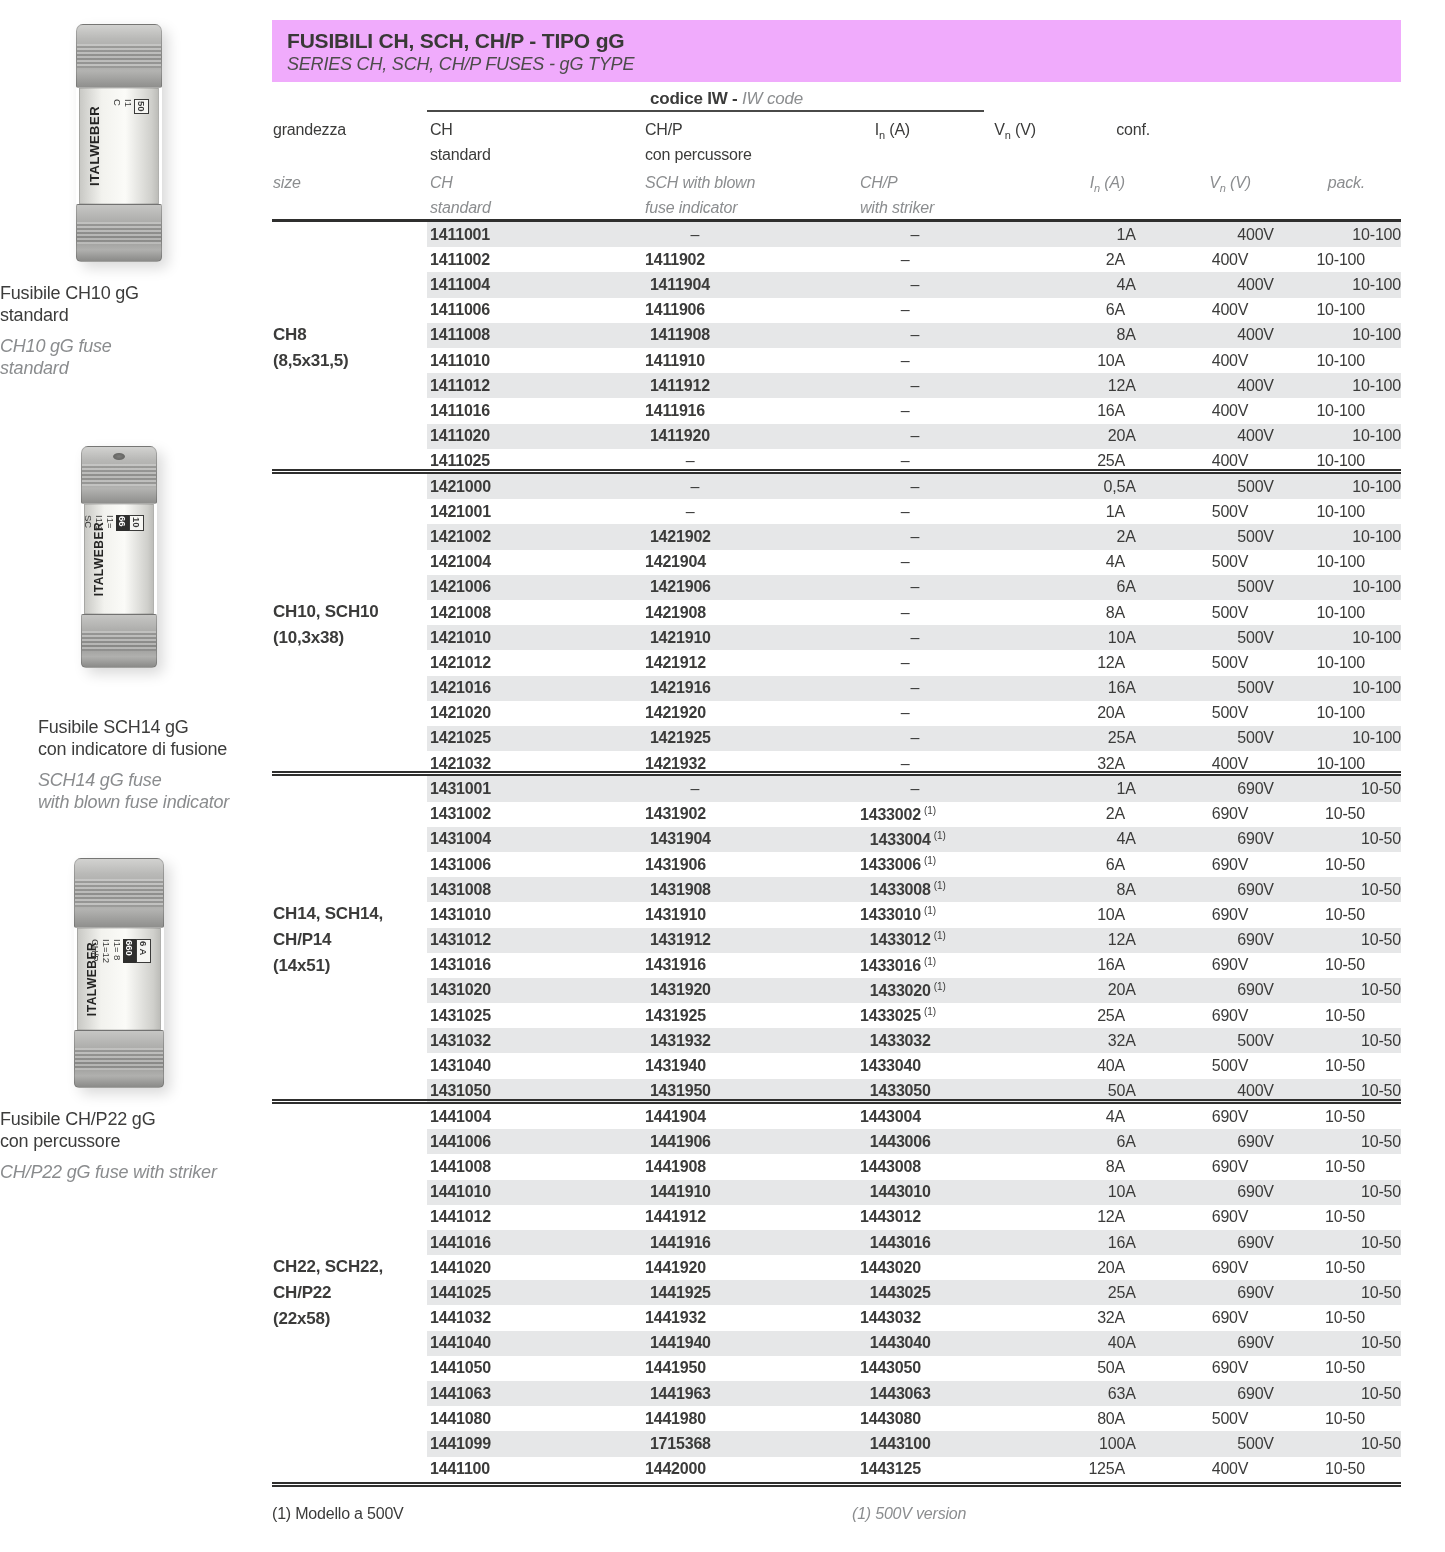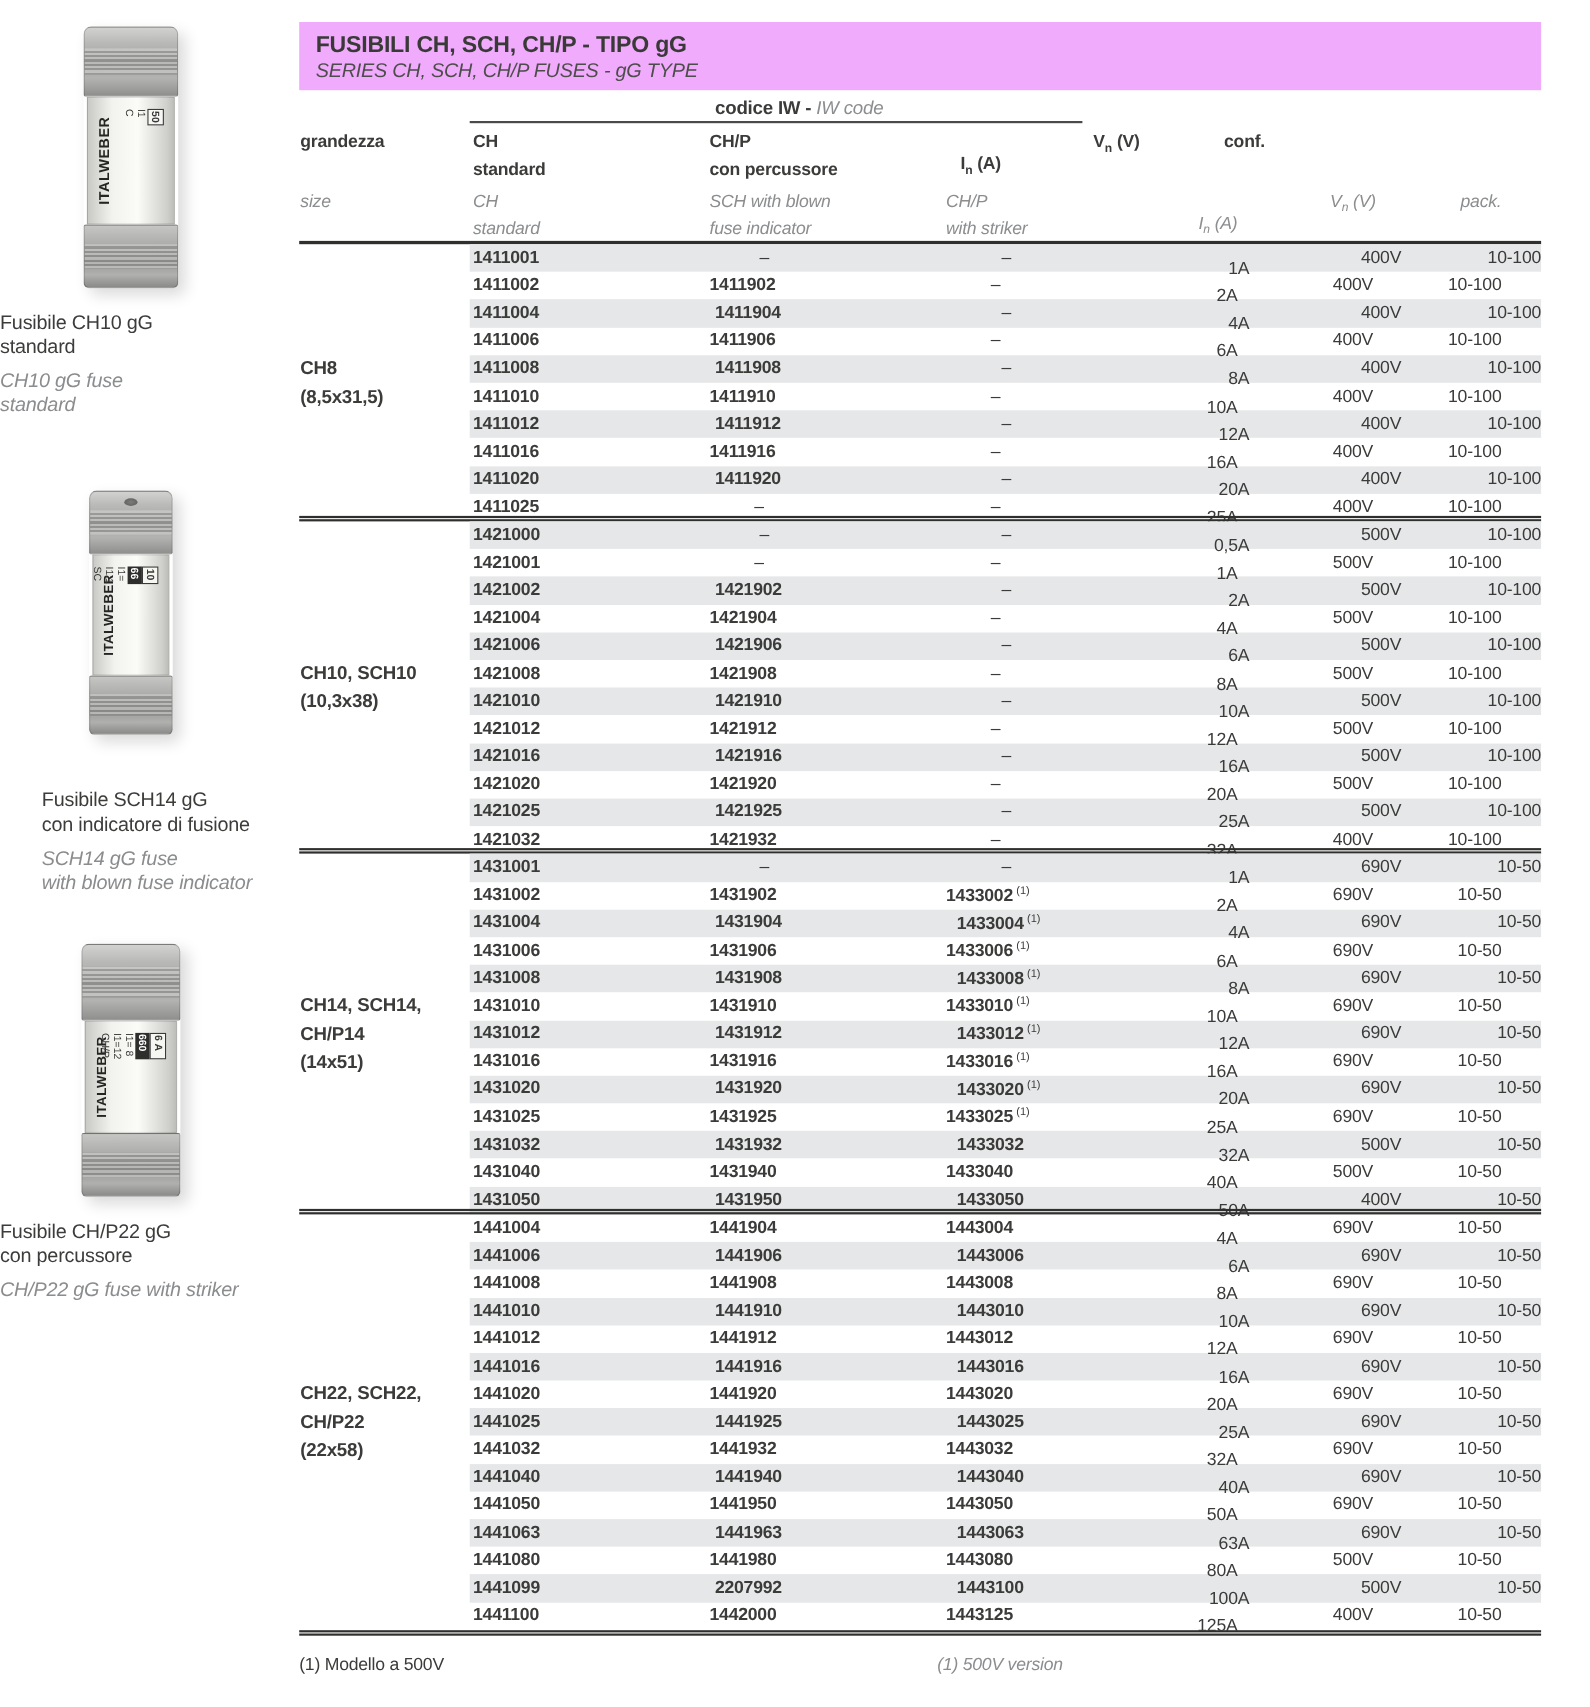--- a/index.html
+++ b/index.html
@@ -12,30 +12,30 @@
   .banner-sub{font-size:18px;font-style:italic;color:#4c4c4a;line-height:23px;}
 
   
   .thead{position:absolute;left:272px;top:88px;width:1129px;}
   .group-head{margin-left:378px;font-size:17px;height:22px;line-height:22px;}
   .gh-it{font-weight:bold;color:#3b3b3a;}
   .gh-sep{font-weight:bold;color:#3b3b3a;}
   .gh-en{font-style:italic;color:#8b8d8f;}
   .gh-rule{margin-left:155px;width:557px;height:2px;background:#4a4a48;}
   .hrow{display:flex;margin-top:5px;font-size:17px;line-height:25px;}
-  .hrow-it{font-weight:bold;color:#3b3b3a;}
+  .hrow-it{font-weight:normal;color:#3b3b3a;}
   .hrow-en{font-style:italic;color:#8b8d8f;margin-top:3px;}
   sub{font-size:11px;letter-spacing:0;}
 
   
   .c-size{width:155px;box-sizing:border-box;padding-left:1px;}
   .c-ch{width:218px;box-sizing:border-box;padding-left:3px;}
   .c-sch{width:215px;}
   .c-chp{width:140px;}
-  .c-in{width:125px;text-align:right;margin-top:20px;}
+  .c-in{width:125px;text-align:right;}
   .c-vn{width:180px;margin-left:15px;text-align:center;}
   .c-conf{width:55px;margin-left:-10px;text-align:right;}
 
   
   .table-wrap{position:absolute;left:272px;top:219px;width:1129px;}
   .top-rule{height:3px;background:#2f2f2e;}
   .section{position:relative;}
   .section + .section{border-top:5px double #2f2f2e;margin-top:-5px;}
   .bottom-rule{border-top:5px double #2f2f2e;height:0;}
   .sec-label{position:absolute;left:1px;top:50%;transform:translateY(-50%);
@@ -629,21 +629,21 @@
           <div class="row">
             <div class="cell c-ch code">1441080</div>
             <div class="cell c-sch code">1441980</div>
             <div class="cell c-chp code">1443080</div>
             <div class="cell c-in val">80A</div>
             <div class="cell c-vn val">500V</div>
             <div class="cell c-conf val">10-50</div>
           </div>
           <div class="row shade">
             <div class="cell c-ch code">1441099</div>
-            <div class="cell c-sch code">2207992</div>
+            <div class="cell c-sch code">1715368</div>
             <div class="cell c-chp code">1443100</div>
             <div class="cell c-in val">100A</div>
             <div class="cell c-vn val">500V</div>
             <div class="cell c-conf val">10-50</div>
           </div>
           <div class="row">
             <div class="cell c-ch code">1441100</div>
             <div class="cell c-sch code">1442000</div>
             <div class="cell c-chp code">1443125</div>
             <div class="cell c-in val">125A</div>

